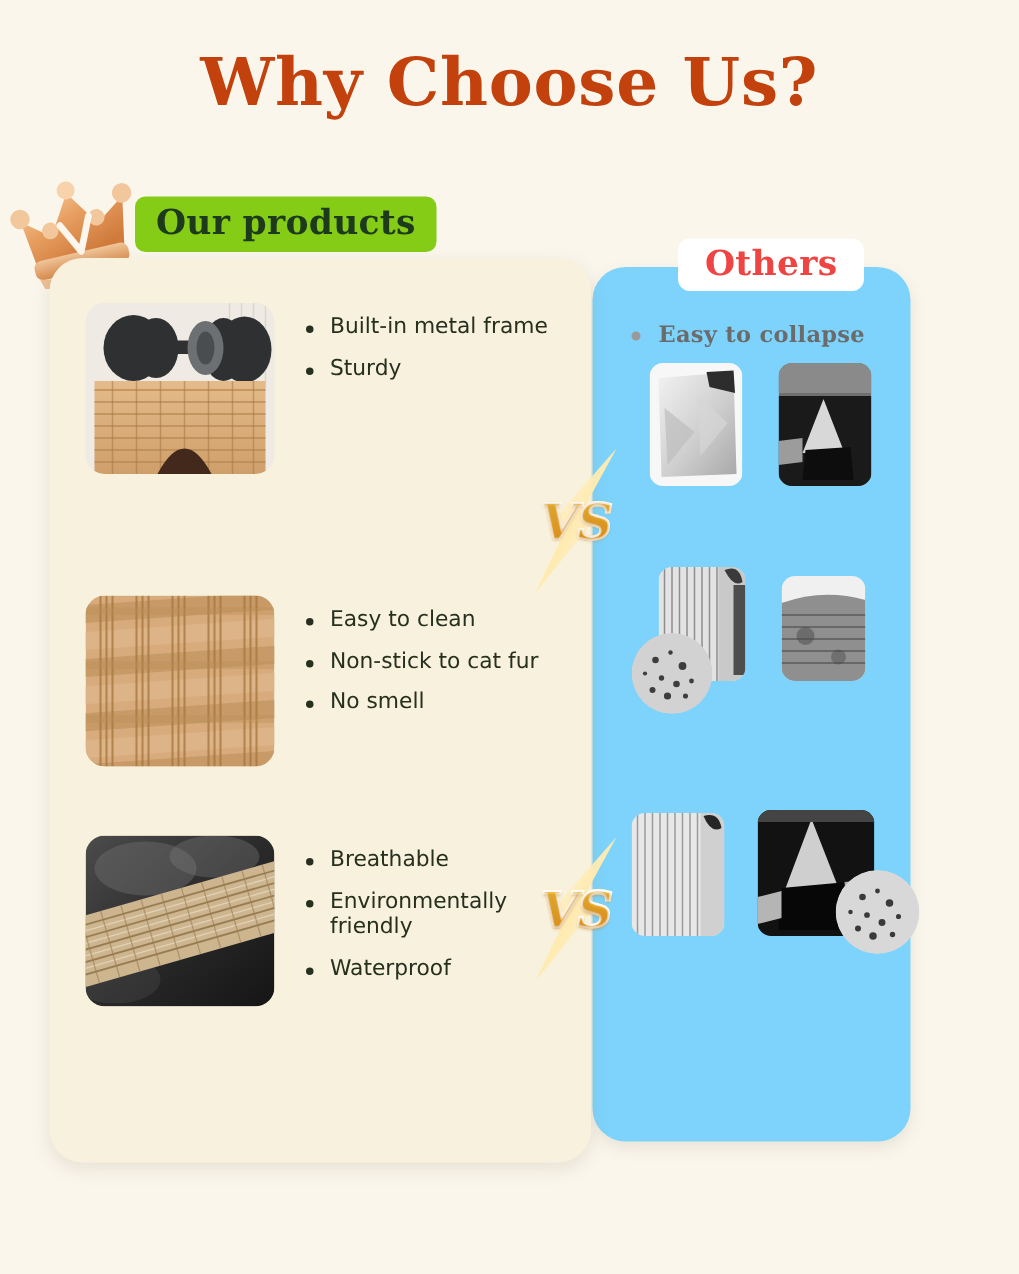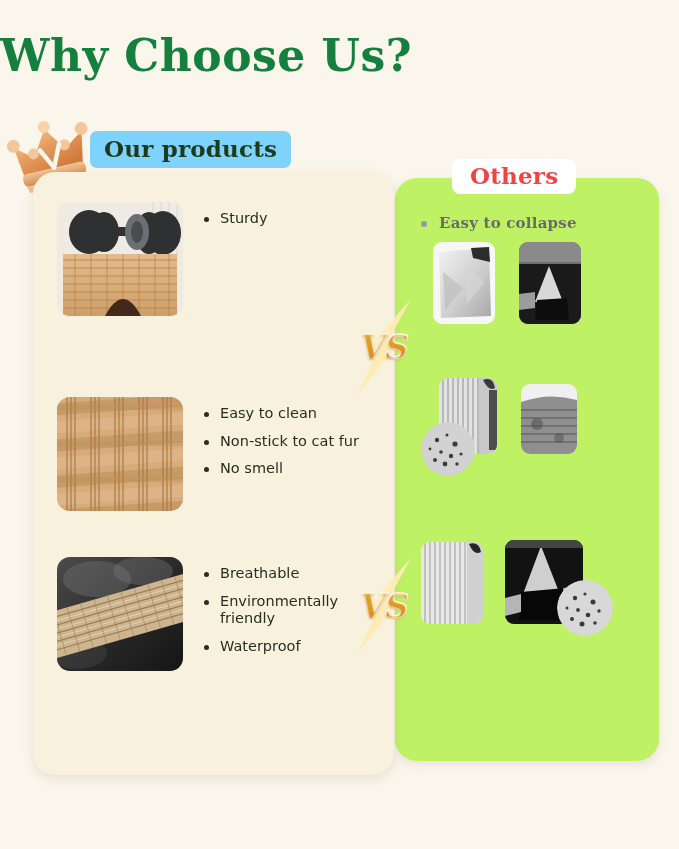--- a/index.html
+++ b/index.html
@@ -15,44 +15,45 @@
     font-family: "DejaVu Sans", sans-serif;
     position: relative;
   }
 
   
   .page-title {
     position: absolute;
     top: 30px;
     left: 0;
     width: 679px;
+    text-align: center;
     font-family: "DejaVu Serif", serif;
     font-weight: bold;
     font-size: 44px;
     letter-spacing: 0.5px;
-    color: #15803d;
+    color: #c2410c;
   }
 
   
   .crown-icon {
     position: absolute;
     left: 8px;
     top: 118px;
     width: 86px;
     height: 72px;
     transform: rotate(-13deg);
   }
 
   
   .ours-label {
     position: absolute;
     left: 90px;
     top: 131px;
     padding: 4px 14px 6px 14px;
-    background: #7dd3fc;
+    background: #84cc16;
     border-radius: 7px;
     font-family: "DejaVu Serif", serif;
     font-weight: bold;
     font-size: 23px;
     color: #1e3a1c;
     letter-spacing: 0.2px;
   }
 
   
   .others-label {
@@ -68,23 +69,23 @@
     color: #ef4444;
     letter-spacing: 0.2px;
     z-index: 6;
   }
 
   
   .card-others {
     position: absolute;
     left: 395px;
     top: 178px;
-    width: 264px;
+    width: 212px;
     height: 583px;
-    background: #bef264;
+    background: #7dd3fc;
     border-radius: 22px;
     box-shadow: 0 4px 10px rgba(120,110,85,0.13);
     z-index: 2;
   }
 
   .card-ours {
     position: absolute;
     left: 33px;
     top: 172px;
     width: 361px;
@@ -375,20 +376,21 @@
         <g stroke="#b5854f" stroke-width="1.1" opacity=".85">
           <path d="M6 58 H120 M6 66 H120 M6 74 H120 M6 82 H120 M6 90 H120 M6 98 H120 M6 106 H120"></path>
         </g>
         <g stroke="#a87742" stroke-width="1" opacity=".55">
           <path d="M18 52 V114 M34 52 V114 M50 52 V114 M66 52 V114 M82 52 V114 M98 52 V114 M112 52 V114"></path>
         </g>
         <path d="M48 114 q18 -34 36 0 Z" fill="#43291b"></path>
       </svg>
     </div>
     <ul class="bullets">
+      <li>Built-in metal frame</li>
       <li>Sturdy</li>
     </ul>
   </div>
 
   <div class="ours-row r1">
     <div class="thumb">
       <svg width="126" height="114" viewBox="0 0 126 114" preserveAspectRatio="none">
         <rect width="126" height="114" fill="#d7ab7c"></rect>
         <g>
           <rect x="-4" y="2" width="140" height="12" fill="#c79a68" transform="rotate(-4 63 57)"></rect>

